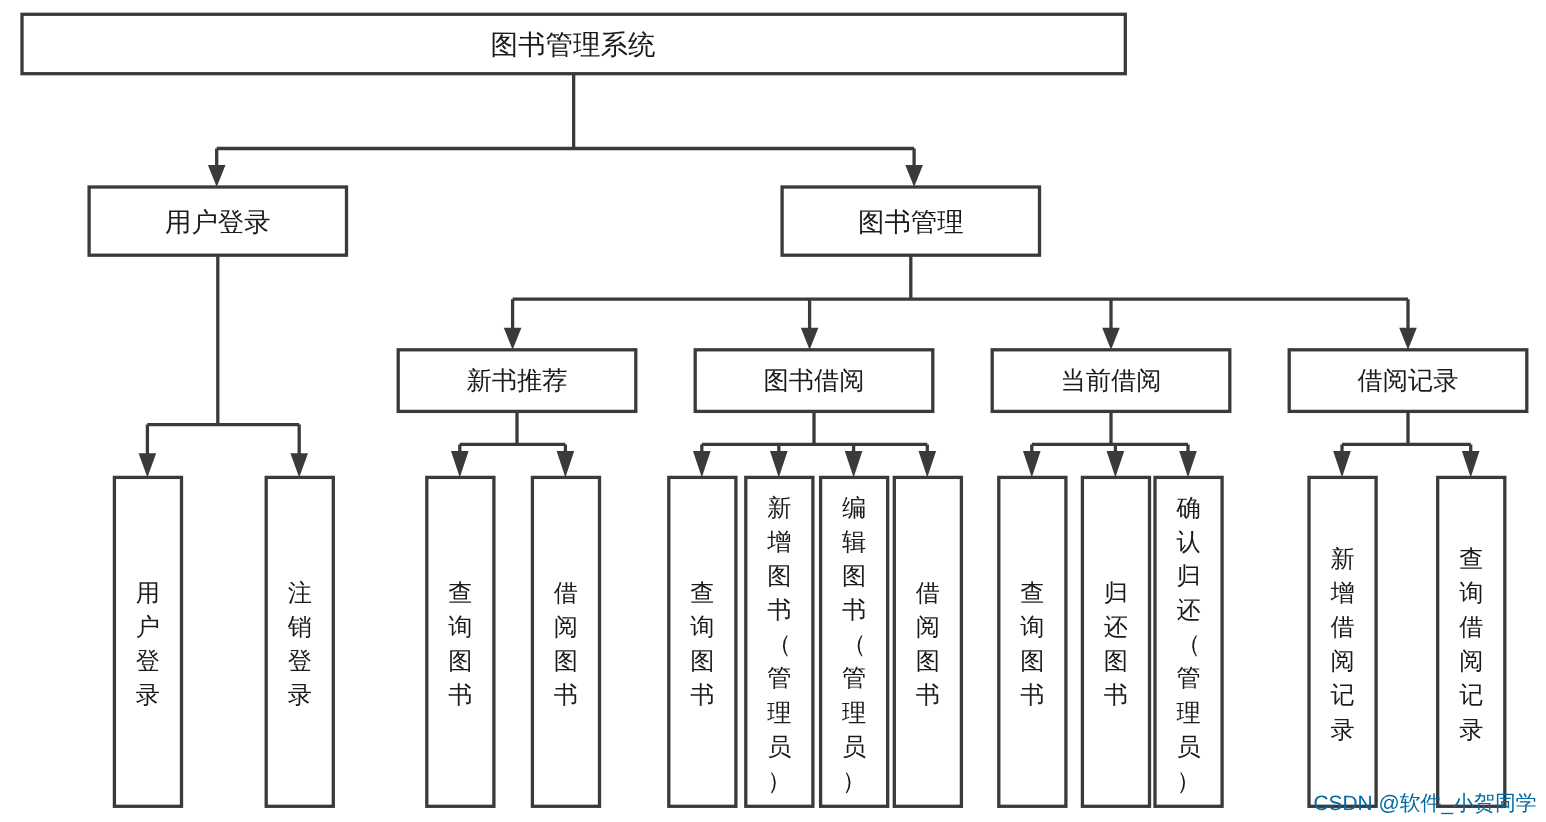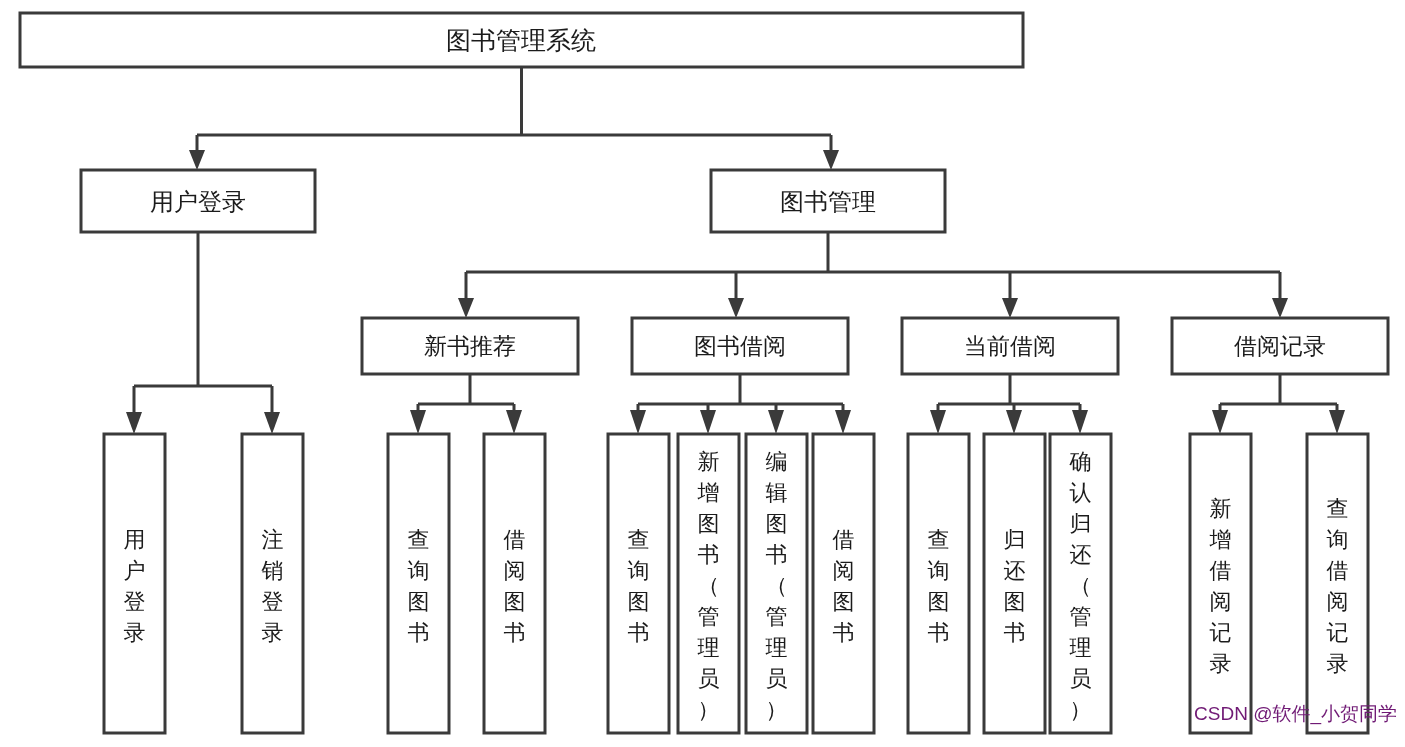--- a/index.html
+++ b/index.html
@@ -18,23 +18,23 @@
     fill:#1b1b1b;
     font-family:"Liberation Sans","DejaVu Sans",sans-serif;
     text-anchor:middle;
   }
   .lvl0-label{font-size:25px;}
   .lvl1-label{font-size:24px;}
   .lvl2-label{font-size:23px;}
   .leaf-label{font-size:22px;}
   .watermark{
     position:absolute;
-    right:8px;bottom:20px;
+    right:8px;bottom:4px;
     font-size:19px;
-    color:#701a75;
+    color:#0369a1;
     font-family:"Liberation Sans","DejaVu Sans",sans-serif;
     white-space:nowrap;
     pointer-events:none;
   }
 </style>
 </head>
 <body>
 
 <div id="diagram-root">
 

